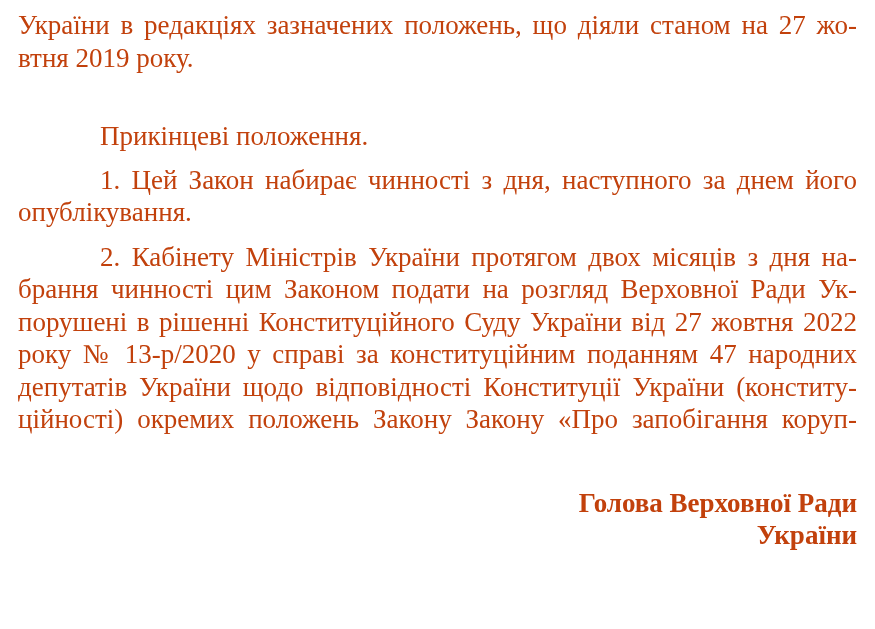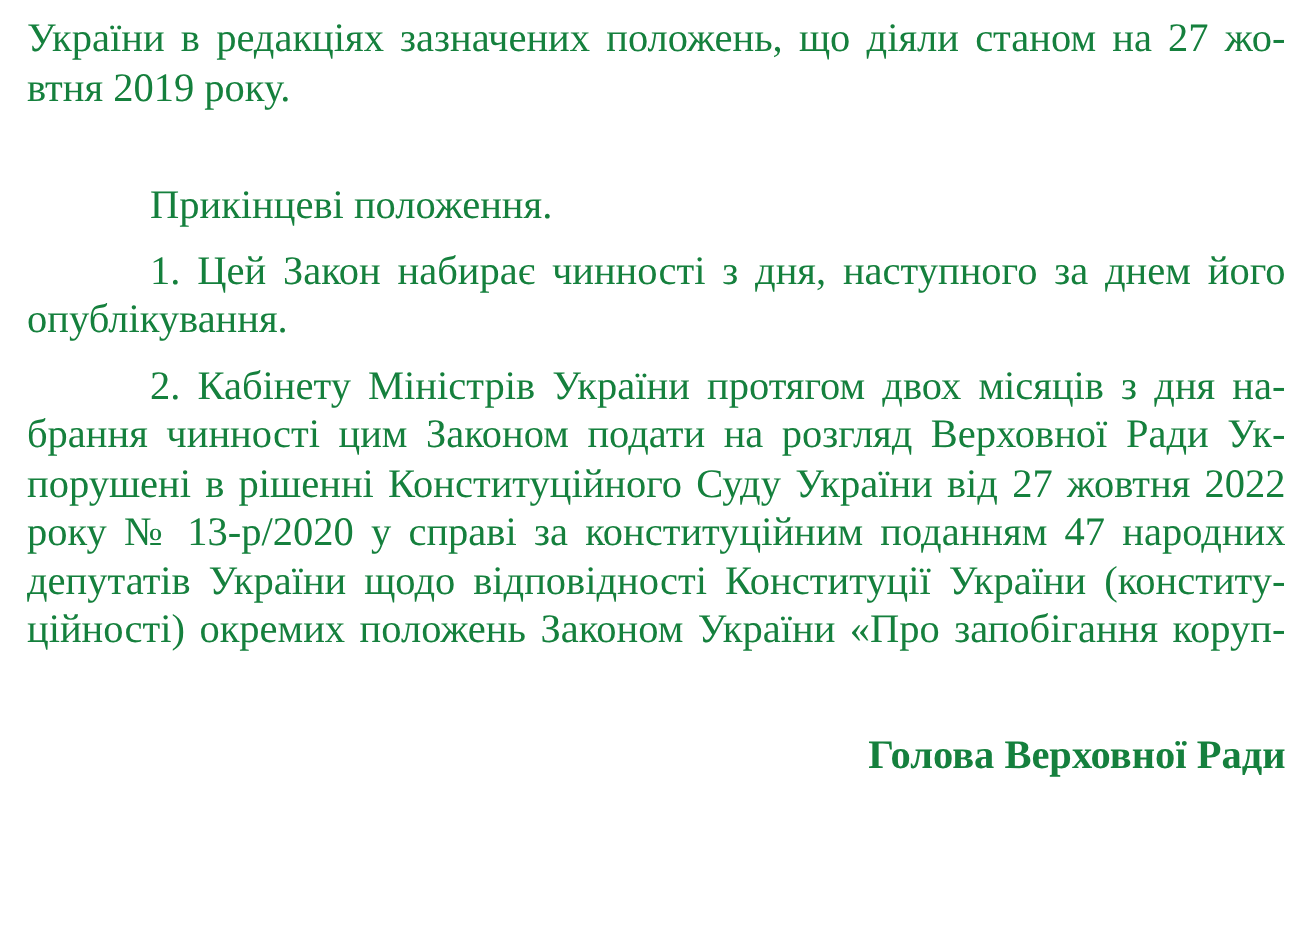--- a/index.html
+++ b/index.html
@@ -2,21 +2,21 @@
 <html><head>
 <meta charset="utf-8">
 <style>
   * { margin: 0; padding: 0; box-sizing: border-box; }
   html, body { background: #ffffff; }
   .page {
     position: relative;
     width: 875px;
     height: 629px;
     background: #ffffff;
-    color: #15803d;
+    color: #c2410c;
     padding: 9px 18px 0 18px;
     font-family: "Liberation Serif", serif;
     font-size: 27px;
     line-height: 32.5px;
     overflow: hidden;
   }
   .line { overflow: hidden; }
   
   .line.fill { text-align: justify; text-align-last: justify; }
   .line.indent { text-indent: 82px; }
@@ -44,19 +44,20 @@
       <div class="paragraph p2">
         <div class="line fill indent">1. Цей Закон набирає чинності з дня, наступного за днем його</div>
         <div class="line">опублікування.</div>
       </div>
       <div class="paragraph p3">
         <div class="line fill indent">2. Кабінету Міністрів України протягом двох місяців з дня на-</div>
         <div class="line fill">брання чинності цим Законом подати на розгляд Верховної Ради Ук-</div>
         <div class="line fill">порушені в рішенні Конституційного Суду України від 27 жовтня 2022</div>
         <div class="line fill">року № 13-р/2020 у справі за конституційним поданням 47 народних</div>
         <div class="line fill">депутатів України щодо відповідності Конституції України (конститу-</div>
-        <div class="line fill">ційності) окремих положень Законом України «Про запобігання коруп-</div>
+        <div class="line fill">ційності) окремих положень Закону Закону «Про запобігання коруп-</div>
       </div>
     </div>
   <div class="signature">
     <div class="sig-line">Голова Верховної Ради</div>
+    <div class="sig-line">України</div>
   </div>
 </div>
 
 </body></html>

